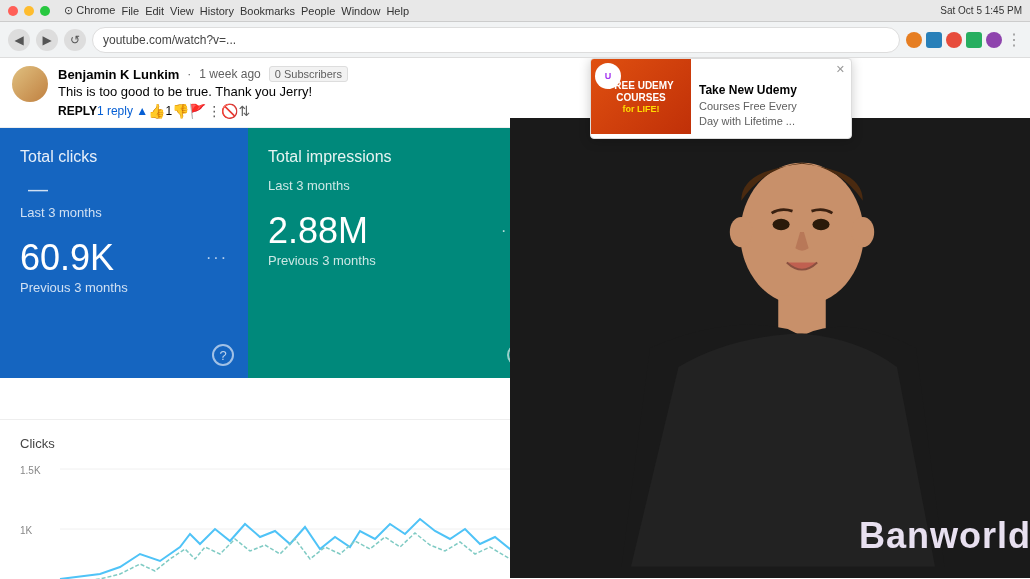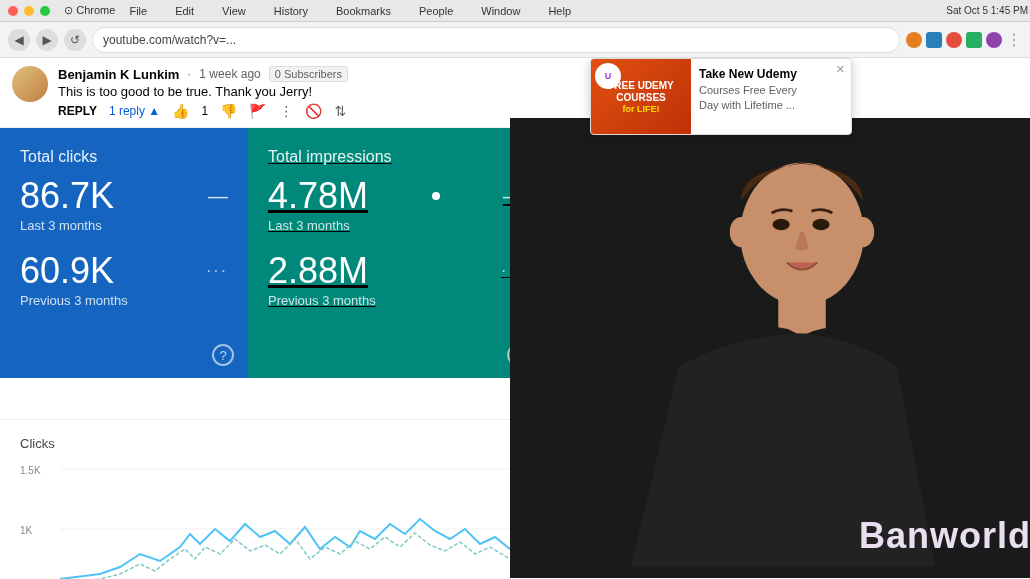--- a/index.html
+++ b/index.html
@@ -34,27 +34,26 @@
     }
     .tl-red { background: #ff5f57; }
     .tl-yellow { background: #febc2e; }
     .tl-green { background: #28c840; }
     .chrome-logo {
       font-size: 11px;
       margin-left: 8px;
     }
     .chrome-bar-menus {
       display: flex;
-      gap: 28px;
-      margin-left: 8px;
+      gap: 6px;
       font-size: 11px;
     }
     .chrome-bar-right {
       position: absolute;
-      right: 2px;
+      right: 8px;
       display: flex;
       align-items: center;
       gap: 4px;
       font-size: 10px;
     }
 
     
     .address-bar-row {
       height: 36px;
       background: #f1f3f4;
@@ -147,21 +146,21 @@
       border: 1px solid #ddd;
     }
     .comment-text {
       font-size: 13px;
       color: #030303;
       margin-top: 2px;
     }
     .comment-actions {
       display: flex;
       align-items: center;
-      gap: 12px;
+      gap: 0;
       margin-top: 4px;
     }
     .reply-btn {
       font-size: 12px;
       font-weight: 600;
       color: #030303;
       cursor: pointer;
     }
     .replies-toggle {
       font-size: 12px;
@@ -216,21 +215,20 @@
       background: #1565c0;
       width: 248px;
       padding: 20px 20px;
       flex-shrink: 0;
     }
     .card-teal {
       background: #00897b;
       width: 295px;
       padding: 20px 20px;
       flex-shrink: 0;
-      text-decoration: underline;
     }
     .card-partial-1 {
       background: #00acc1;
       flex: 1;
       padding: 20px 16px;
       overflow: hidden;
     }
     .card-partial-2 {
       background: #fff;
       width: 150px;
@@ -421,56 +419,49 @@
       <div class="popup-thumbnail">
         <div class="popup-thumbnail-inner">
           <div style="position:absolute;top:4px;left:4px;background:#fff;border-radius:50%;width:26px;height:26px;display:flex;align-items:center;justify-content:center;font-size:9px;font-weight:bold;color:#a435f0;">U</div>
           <div style="display:flex;flex-direction:column;align-items:center;">
             <div style="color:#fff;font-size:10px;font-weight:bold;line-height:1.2;text-align:center;">FREE UDEMY<br>COURSES</div>
             <div style="color:#ffdd00;font-size:9px;font-weight:bold;">for LIFE!</div>
           </div>
         </div>
       </div>
 
-      <div style="padding:8px 24px 8px 8px; min-width:160px;">
+      <div style="padding:24px 24px 8px 8px; min-width:160px;">
         <div style="font-size:12px;font-weight:600;color:#030303;">Take New Udemy</div>
         <div style="font-size:11px;color:#606060;line-height:1.4;margin-top:2px;">
           <span>Courses Free Every</span><br>
           <span>Day with Lifetime ...</span>
         </div>
       </div>
       <div style="position:absolute;top:4px;right:6px;font-size:11px;color:#999;cursor:pointer;">✕</div>
     </div>
   </div>
 
   <div class="analytics-area" style="margin-top: 0;">
 
     <div class="card-blue card-relative">
       <div class="card-label">Total clicks</div>
       <div class="metric-row">
-        <span class="metric-value">86.7K</span>
         <span class="metric-dash">—</span>
       </div>
       <div class="metric-label">Last 3 months</div>
       <div class="metric-row">
         <span class="metric-value">60.9K</span>
         <span class="metric-dots">···</span>
       </div>
       <div class="metric-label">Previous 3 months</div>
       <div class="question-mark">?</div>
     </div>
 
     <div class="card-teal card-relative">
       <div class="card-label">Total impressions</div>
-      <div class="metric-row">
-        <span class="metric-value">4.78M</span>
-
-        <span style="width:8px;height:8px;border-radius:50%;background:#fff;display:inline-block;margin-left:8px;"></span>
-        <span class="metric-dash">—</span>
-      </div>
       <div class="metric-label">Last 3 months</div>
       <div class="metric-row">
         <span class="metric-value">2.88M</span>
         <span class="metric-dots">···</span>
       </div>
       <div class="metric-label">Previous 3 months</div>
       <div class="question-mark">?</div>
     </div>
 
     <div class="card-partial-1 card-relative">

